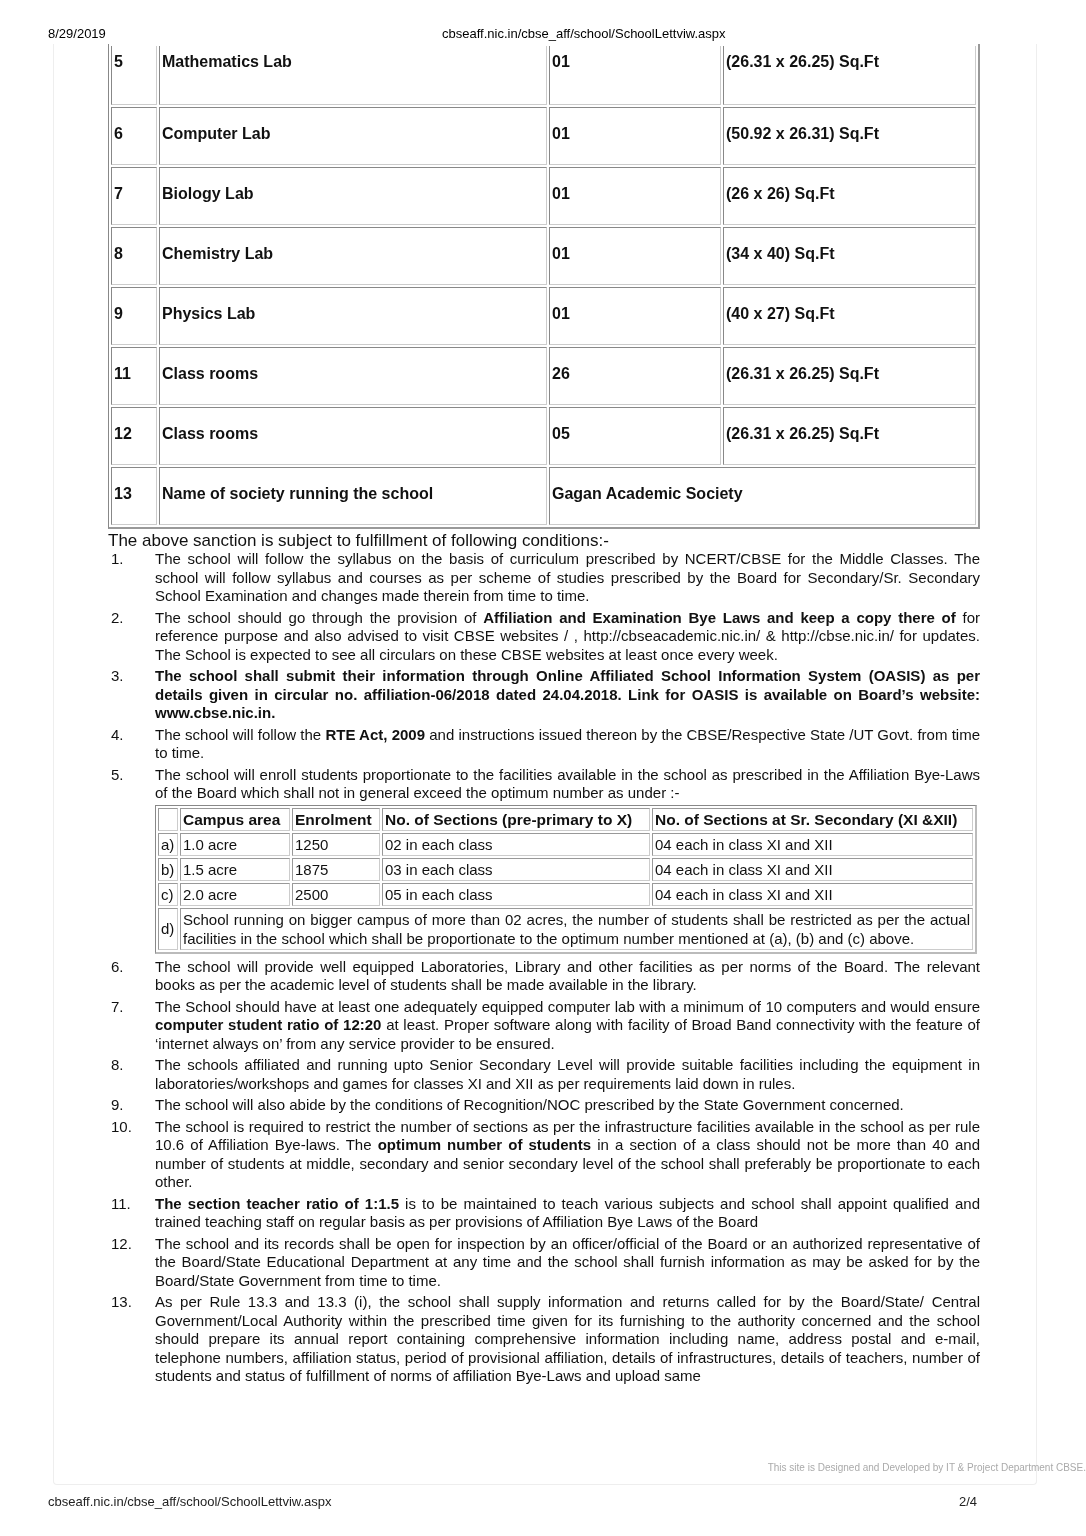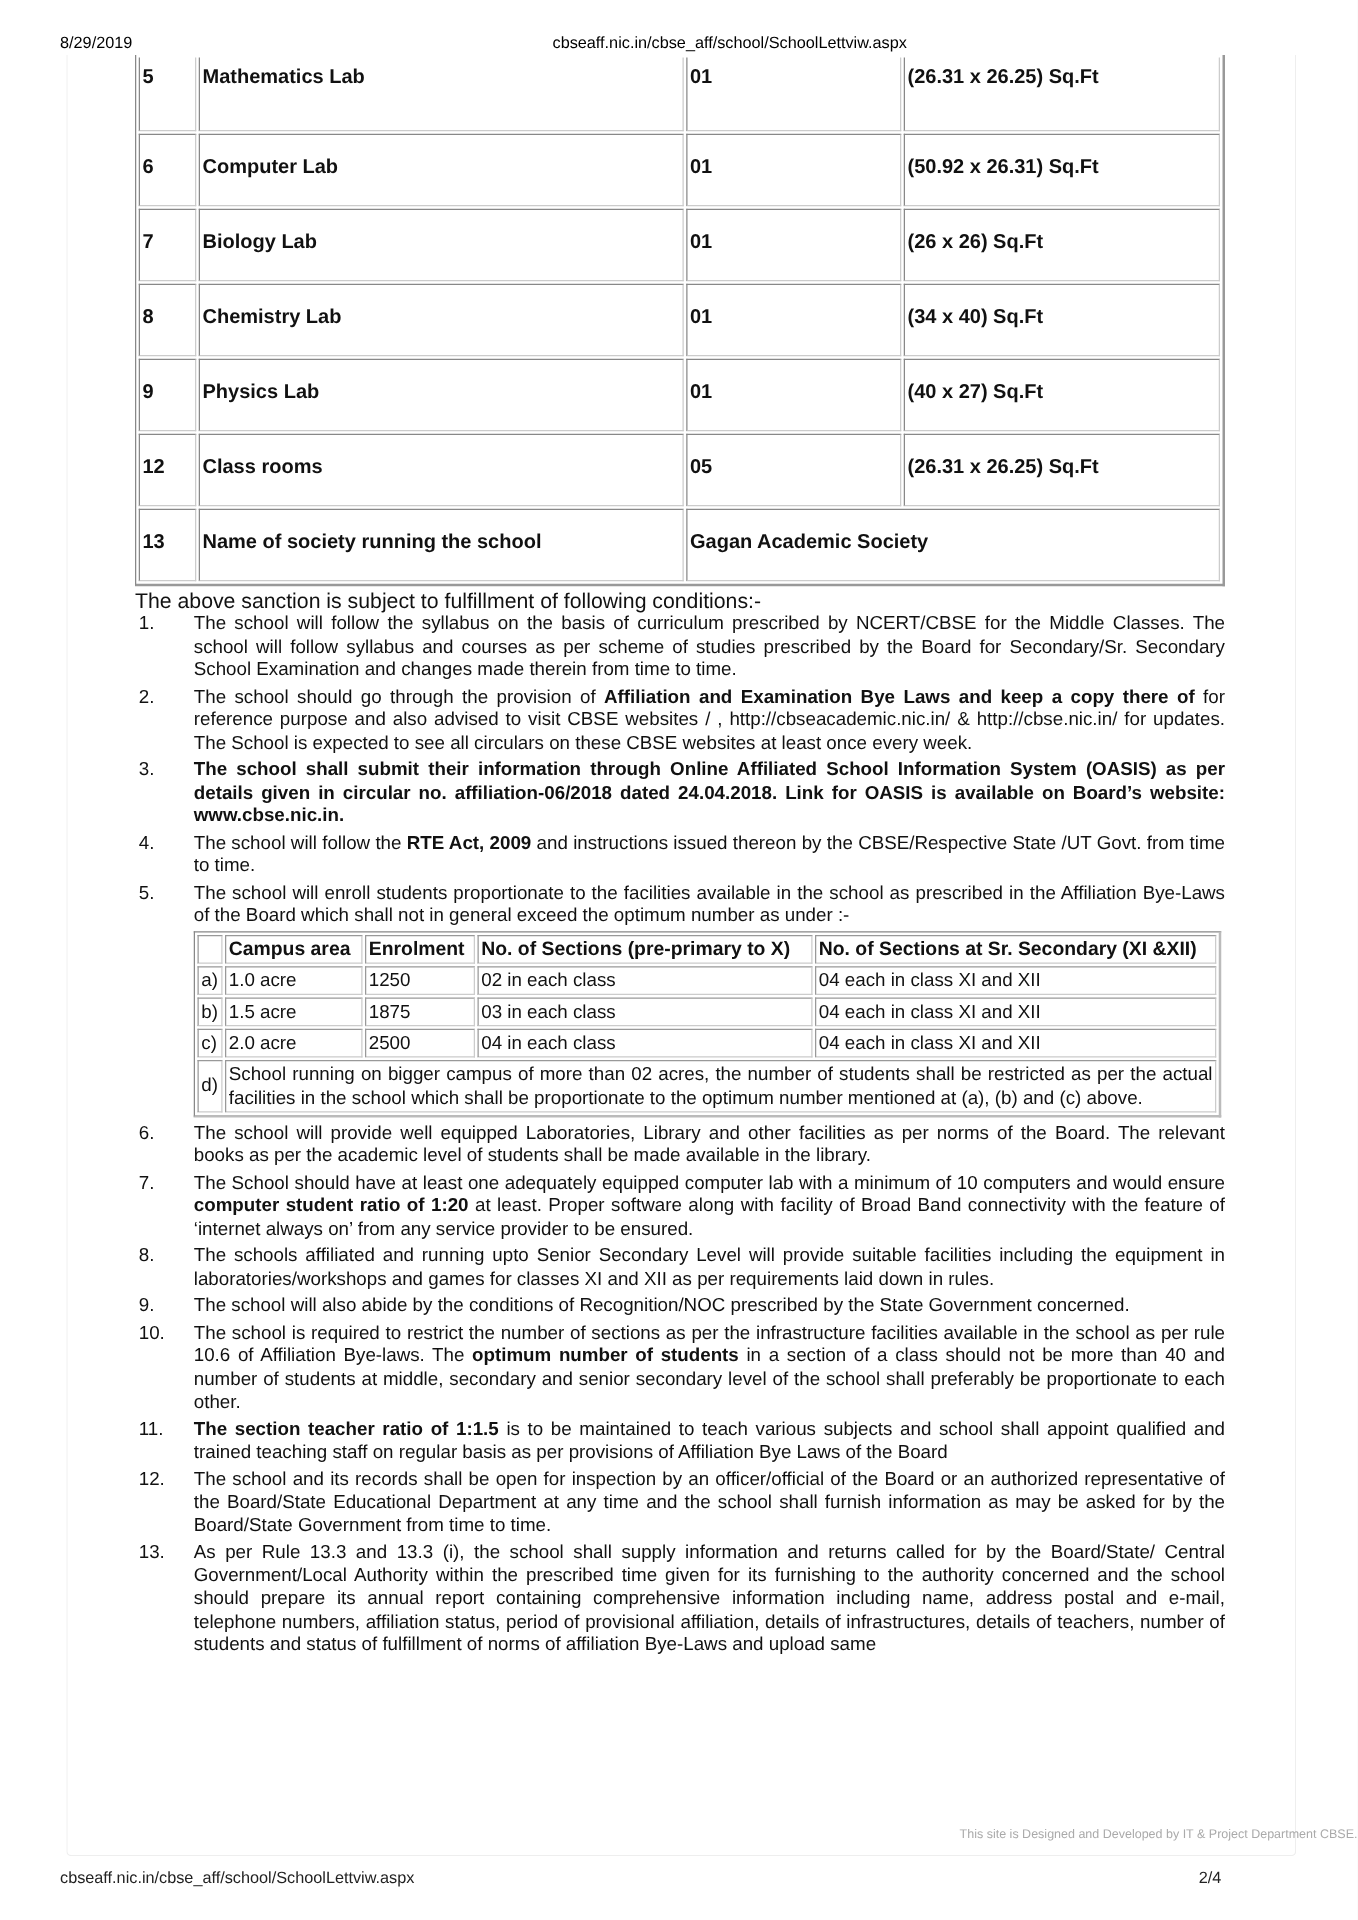--- a/index.html
+++ b/index.html
@@ -97,20 +97,26 @@
           <td class="col-count">01</td>
           <td>(34 x 40) Sq.Ft</td>
         </tr>
         <tr>
           <td class="col-no">9</td>
           <td class="col-name">Physics Lab</td>
           <td class="col-count">01</td>
           <td>(40 x 27) Sq.Ft</td>
         </tr>
         <tr>
+          <td class="col-no">11</td>
+          <td class="col-name">Class rooms</td>
+          <td class="col-count">26</td>
+          <td>(26.31 x 26.25) Sq.Ft</td>
+        </tr>
+        <tr>
           <td class="col-no">12</td>
           <td class="col-name">Class rooms</td>
           <td class="col-count">05</td>
           <td>(26.31 x 26.25) Sq.Ft</td>
         </tr>
         <tr>
           <td class="col-no">13</td>
           <td class="col-name">Name of society running the school</td>
           <td colspan="2">Gagan Academic Society</td>
         </tr>
@@ -144,31 +150,31 @@
               <td>b)</td>
               <td>1.5 acre</td>
               <td>1875</td>
               <td>03 in each class</td>
               <td>04 each in class XI and XII</td>
             </tr>
             <tr>
               <td>c)</td>
               <td>2.0 acre</td>
               <td>2500</td>
-              <td>04 in each class</td>
+              <td>05 in each class</td>
               <td>04 each in class XI and XII</td>
             </tr>
             <tr>
               <td>d)</td>
               <td colspan="4" style="text-align:justify">School running on bigger campus of more than 02 acres, the number of students shall be restricted as per the actual facilities in the school which shall be proportionate to the optimum number mentioned at (a), (b) and (c) above.</td>
             </tr>
           </tbody>
         </table></li>
       <li><span class="num">6.</span><span><span>The school will provide well equipped Laboratories, Library and other facilities as per norms of the Board. The relevant books as per the academic level of students shall be made available in the library.</span></span></li>
-      <li><span class="num">7.</span><span><span>The School should have at least one adequately equipped computer lab with a minimum of 10 computers and would ensure </span><b>computer student ratio of 1:20</b><span> at least. Proper software along with facility of Broad Band connectivity with the feature of ‘internet always on’ from any service provider to be ensured.</span></span></li>
+      <li><span class="num">7.</span><span><span>The School should have at least one adequately equipped computer lab with a minimum of 10 computers and would ensure </span><b>computer student ratio of 12:20</b><span> at least. Proper software along with facility of Broad Band connectivity with the feature of ‘internet always on’ from any service provider to be ensured.</span></span></li>
       <li><span class="num">8.</span><span><span>The schools affiliated and running upto Senior Secondary Level will provide suitable facilities including the equipment in laboratories/workshops and games for classes XI and XII as per requirements laid down in rules.</span></span></li>
       <li><span class="num">9.</span><span><span>The school will also abide by the conditions of Recognition/NOC prescribed by the State Government concerned.</span></span></li>
       <li><span class="num">10.</span><span><span>The school is required to restrict the number of sections as per the infrastructure facilities available in the school as per rule 10.6 of Affiliation Bye-laws. The </span><b>optimum number of students</b><span> in a section of a class should not be more than 40 and number of students at middle, secondary and senior secondary level of the school shall preferably be proportionate to each other.</span></span></li>
       <li><span class="num">11.</span><span><b>The section teacher ratio of 1:1.5</b><span> is to be maintained to teach various subjects and school shall appoint qualified and trained teaching staff on regular basis as per provisions of Affiliation Bye Laws of the Board</span></span></li>
       <li><span class="num">12.</span><span><span>The school and its records shall be open for inspection by an officer/official of the Board or an authorized representative of the Board/State Educational Department at any time and the school shall furnish information as may be asked for by the Board/State Government from time to time.</span></span></li>
       <li><span class="num">13.</span><span><span>As per Rule 13.3 and 13.3 (i), the school shall supply information and returns called for by the Board/State/ Central Government/Local Authority within the prescribed time given for its furnishing to the authority concerned and the school should prepare its annual report containing comprehensive information including name, address postal and e-mail, telephone numbers, affiliation status, period of provisional affiliation, details of infrastructures, details of teachers, number of students and status of fulfillment of norms of affiliation Bye-Laws and upload same</span></span></li>
     </ol>
 </div>
 
 <div class="credit">This site is Designed and Developed by IT &amp; Project Department CBSE.</div>

